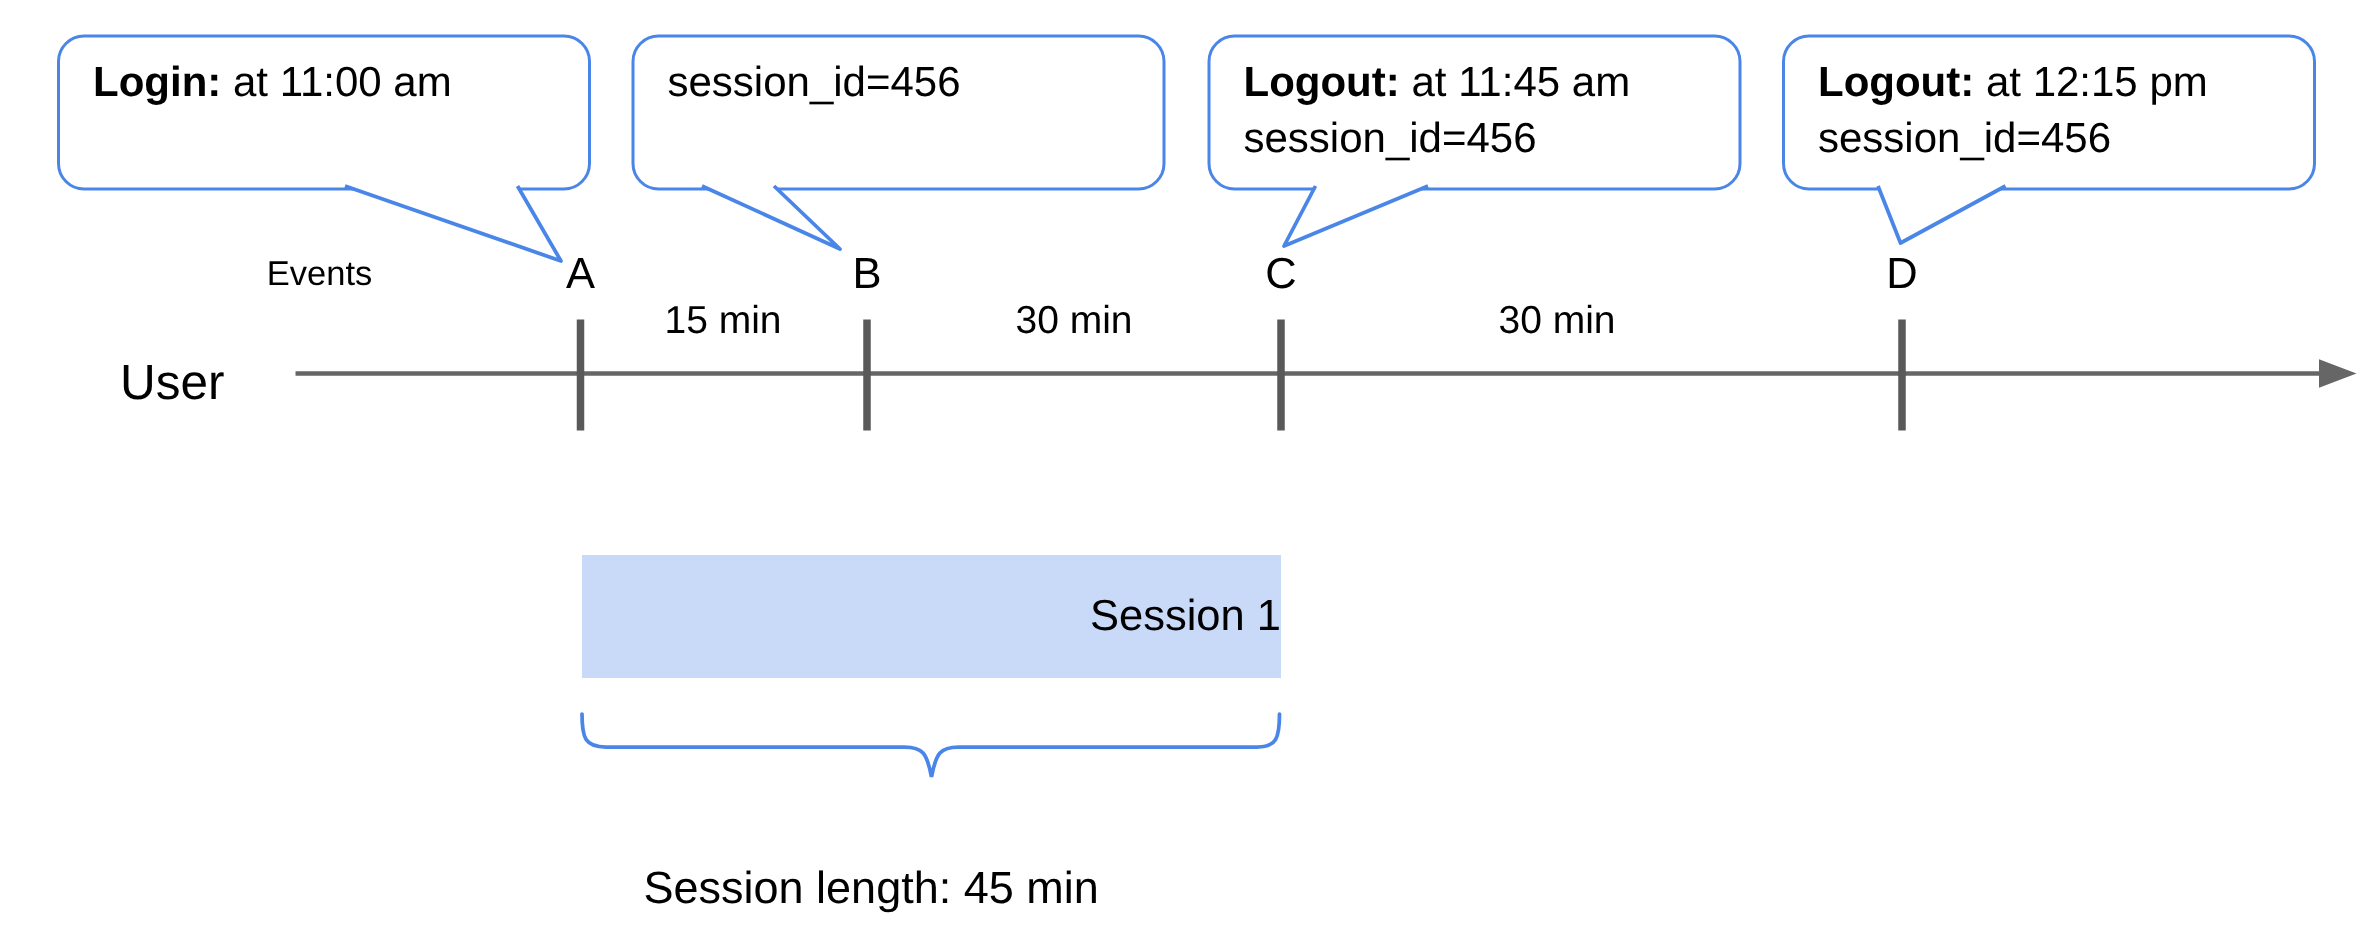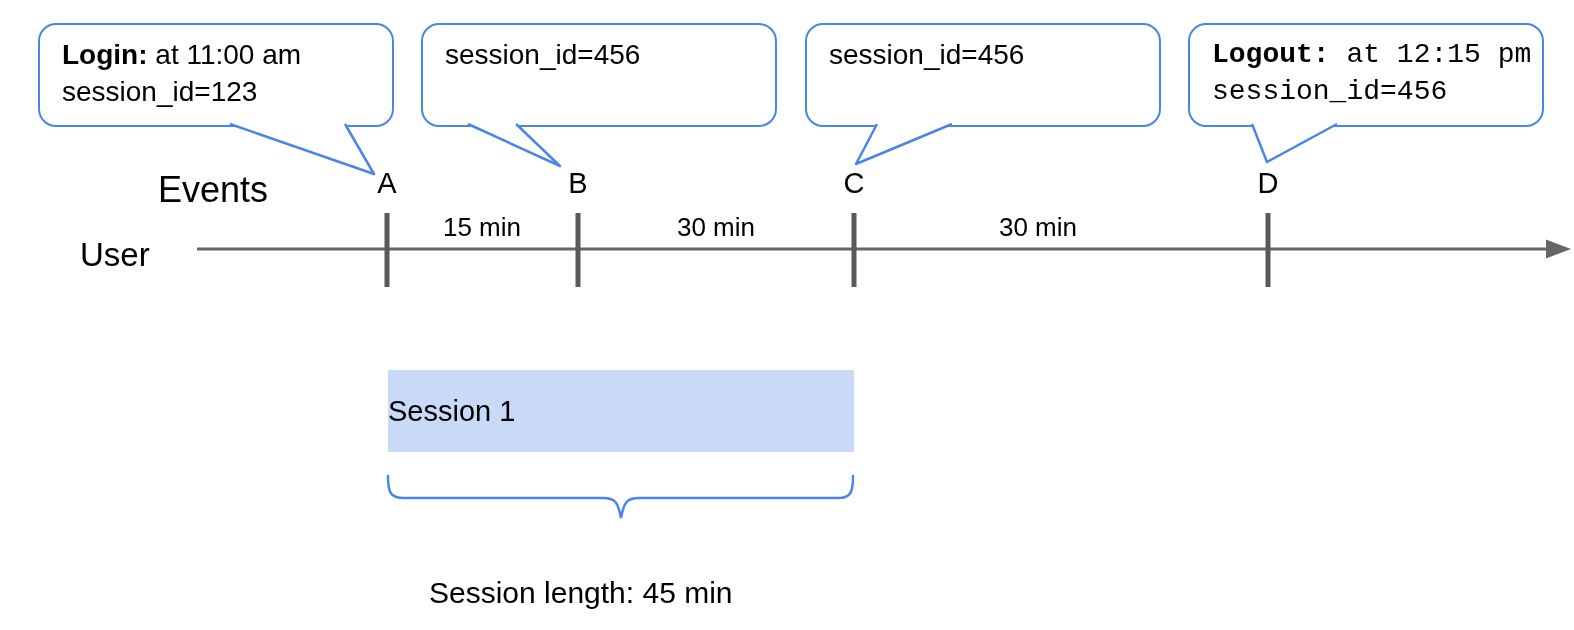--- a/index.html
+++ b/index.html
@@ -17,62 +17,65 @@
   }
   
   .callout{
     position:absolute;top:23px;width:356px;height:104px;box-sizing:border-box;
     border:2.5px solid var(--accent);border-radius:18px;background:#fff;
     padding:11px 14px 12px 22px;z-index:1;
   }
   .callout .line1{font-size:28px;line-height:37px;white-space:nowrap;}
   .callout .line2{font-size:28px;line-height:37px;white-space:nowrap;}
   .callout .action{font-weight:bold;}
-  .c0{left:38px;} .c1{left:421px;} .c2{left:805px;} .c3{left:1188px;font-family:Liberation Mono, monospace;}
+  .c0{left:38px;} .c1{left:421px;} .c2{left:805px;} .c3{left:1188px;}
   
   .overlay{position:absolute;left:0;top:0;z-index:2;pointer-events:none;}
   .overlay .tail{fill:#ffffff;stroke:var(--accent);stroke-width:2.5;stroke-linejoin:round;}
   .overlay .timeline-line{stroke:var(--line-gray);stroke-width:3;}
   .overlay .arrowhead{fill:var(--line-gray);}
   .overlay .tick{stroke:var(--tick-gray);stroke-width:5;}
   .overlay .brace{fill:none;stroke:var(--accent);stroke-width:2.5;stroke-linecap:round;}
   
   .label{position:absolute;z-index:3;}
-  .events-label{left:153px;top:169px;width:120px;text-align:center;font-size:36px;}
+  .events-label{left:153px;top:169px;width:120px;text-align:center;font-size:23px;}
   .user-label{left:80px;top:236px;font-size:33px;}
   .marker{width:60px;text-align:center;top:167px;font-size:29px;}
   .m0{left:357px;} .m1{left:548px;} .m2{left:824px;} .m3{left:1238px;}
-  .interval{width:110px;text-align:center;top:212px;font-size:26px;}
+  .interval{width:110px;text-align:center;top:198px;font-size:26px;}
   .i0{left:427px;} .i1{left:661px;} .i2{left:983px;}
   
   .session-box{
     position:absolute;left:388px;top:370px;width:466px;height:82px;
-    background:var(--session-fill);display:flex;align-items:center;justify-content:flex-start;
+    background:var(--session-fill);display:flex;align-items:center;justify-content:flex-end;
     font-size:29px;z-index:0;
   }
   .session-length{left:429px;top:576px;width:400px;text-align:left;font-size:30px;}
 </style>
 </head>
 <body>
 
 <div class="canvas">
 
   <div class="callout c0">
     <div class="line1">
       <span class="action">Login:</span>
       <span class="time">at 11:00 am</span>
     </div>
-    <div class="line2">session_id=123</div>
   </div>
 
   <div class="callout c1">
     <div class="line2">session_id=456</div>
   </div>
 
   <div class="callout c2">
+    <div class="line1">
+      <span class="action">Logout:</span>
+      <span class="time">at 11:45 am</span>
+    </div>
     <div class="line2">session_id=456</div>
   </div>
 
   <div class="callout c3">
     <div class="line1">
       <span class="action">Logout:</span>
       <span class="time">at 12:15 pm</span>
     </div>
     <div class="line2">session_id=456</div>
   </div>

